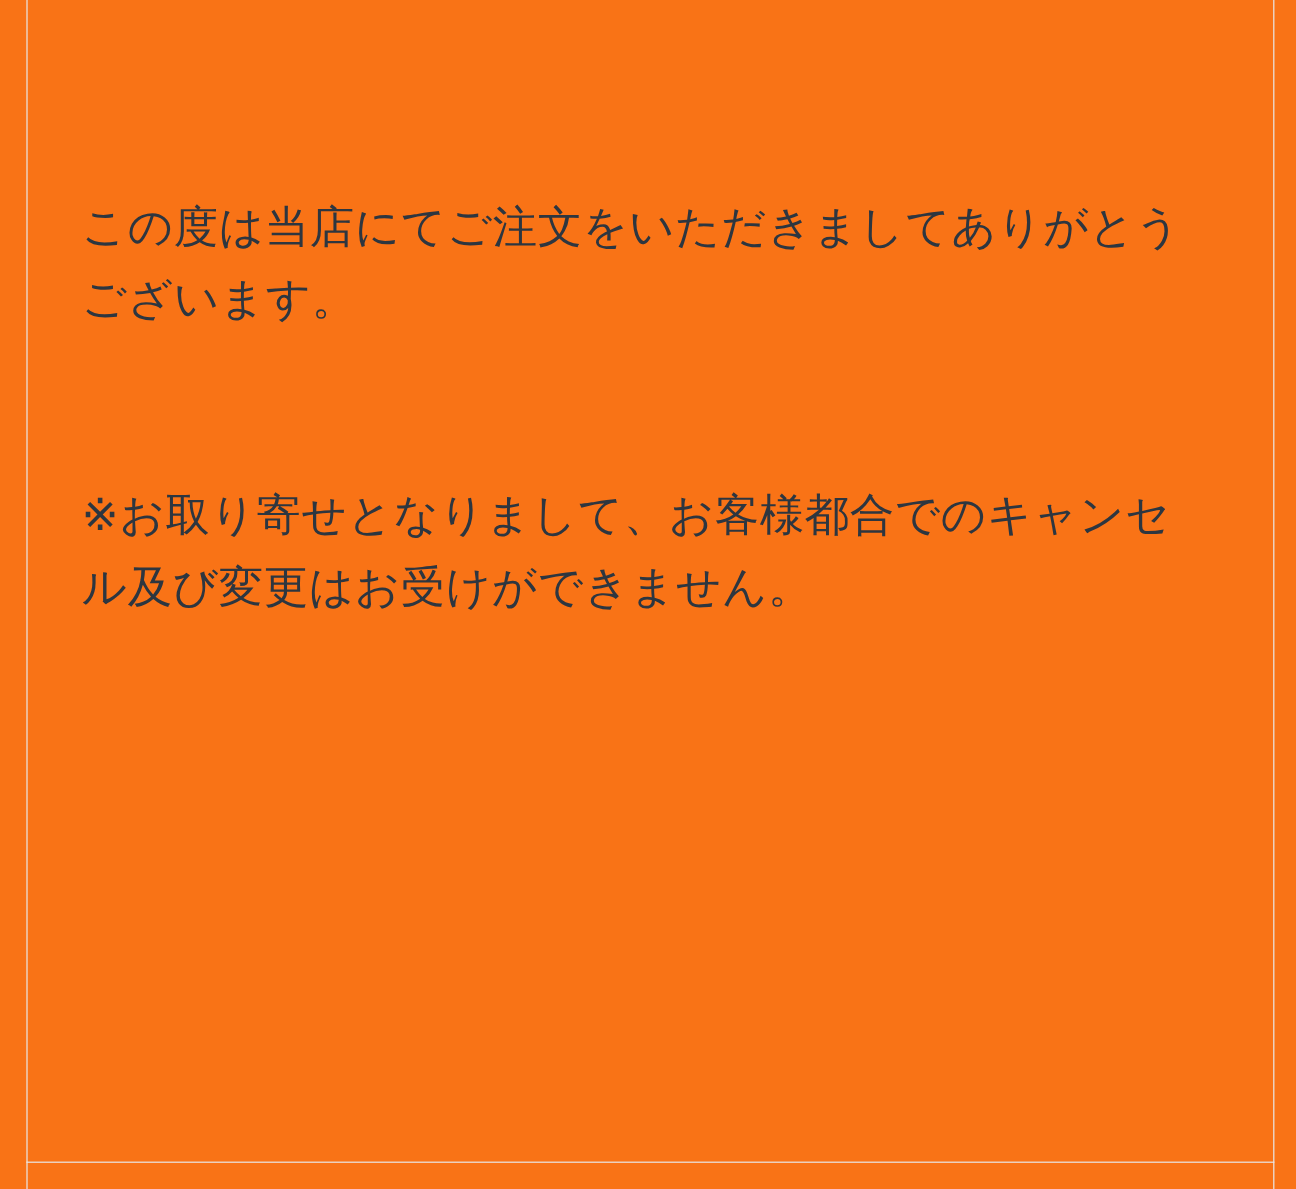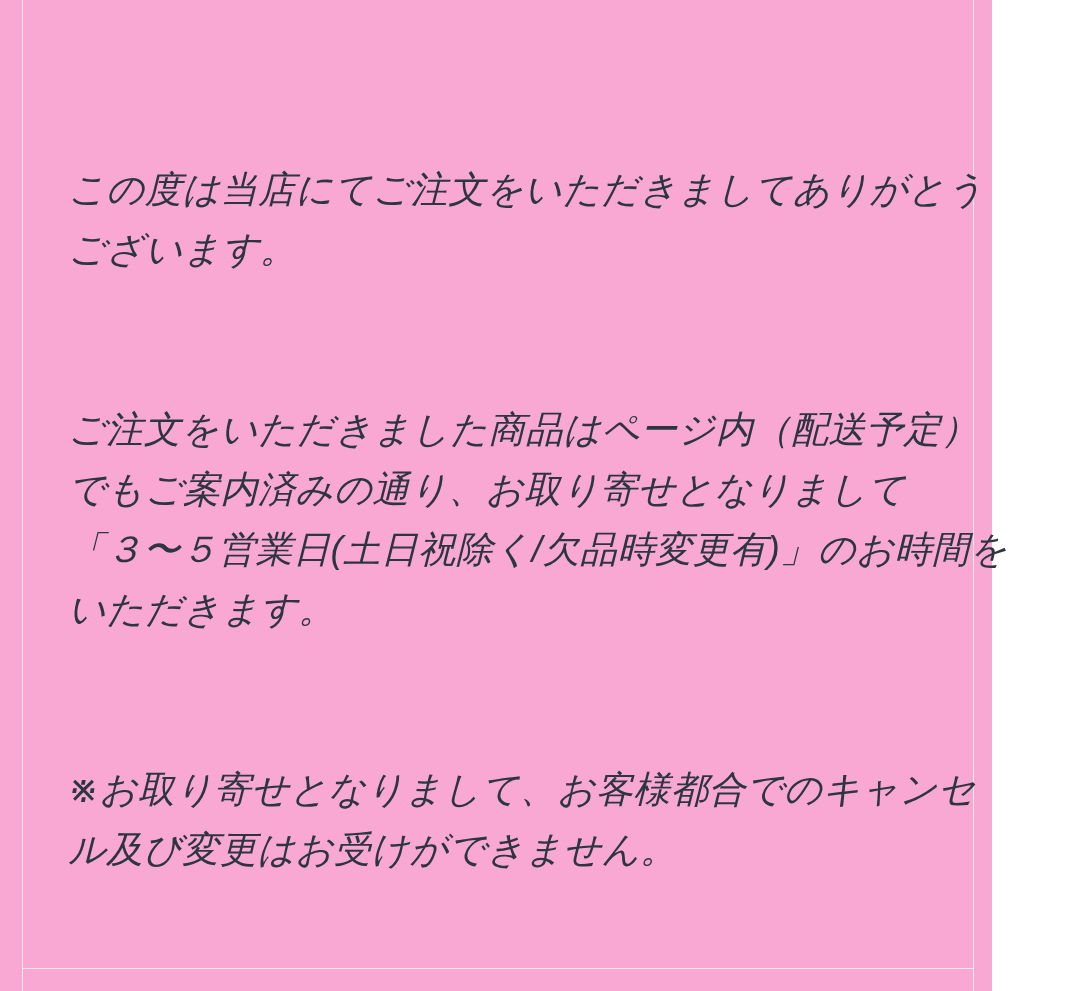--- a/index.html
+++ b/index.html
@@ -8,25 +8,24 @@
   }
   body {
     width: 1080px;
     height: 991px;
     background: #ffffff;
     font-family: "Liberation Sans", "DejaVu Sans", sans-serif;
     overflow: hidden;
   }
   .page {
     position: relative;
-    width: 992px;
+    width: 1080px;
     height: 991px;
-    background: #f9a8d4;
+    background: #f97316;
     box-sizing: border-box;
-    font-style: italic;
   }
   
   .edge-rule {
     position: absolute;
     top: 0;
     bottom: 0;
     width: 1px;
     background: #e8e8e8;
   }
   .edge-rule.left { left: 22px; }
@@ -65,21 +64,20 @@
 <body>
 
 <div class="page">
 
   <div class="edge-rule left"></div>
   <div class="edge-rule right"></div>
   <div class="bottom-rule"></div>
 
   <div class="body-text">
     <p class="para">この度は当店にてご注文をいただきましてありがとうございます。</p>
-    <p class="para">ご注文をいただきました商品はページ内（配送予定）でもご案内済みの通り、お取り寄せとなりまして「３〜５営業日(土日祝除く/欠品時変更有)」のお時間をいただきます。</p>
     <p class="para">※お取り寄せとなりまして、お客様都合でのキャンセル及び変更はお受けができません。</p>
     
     
     
     
   </div>
 
 </div>
 
 </body></html>

